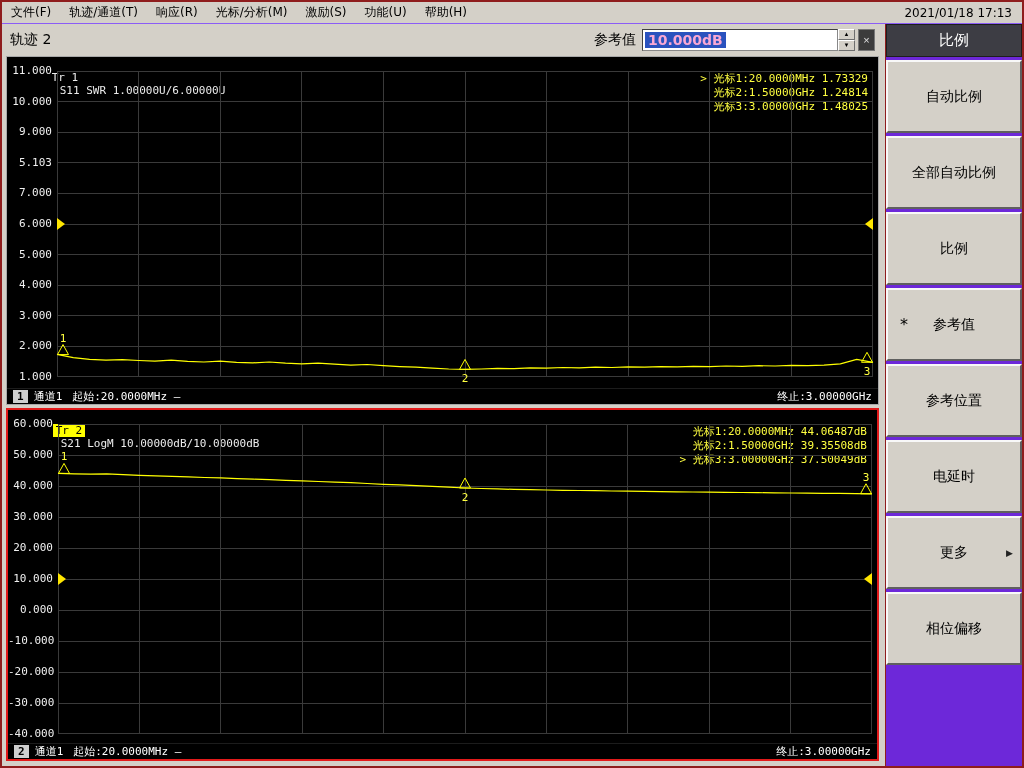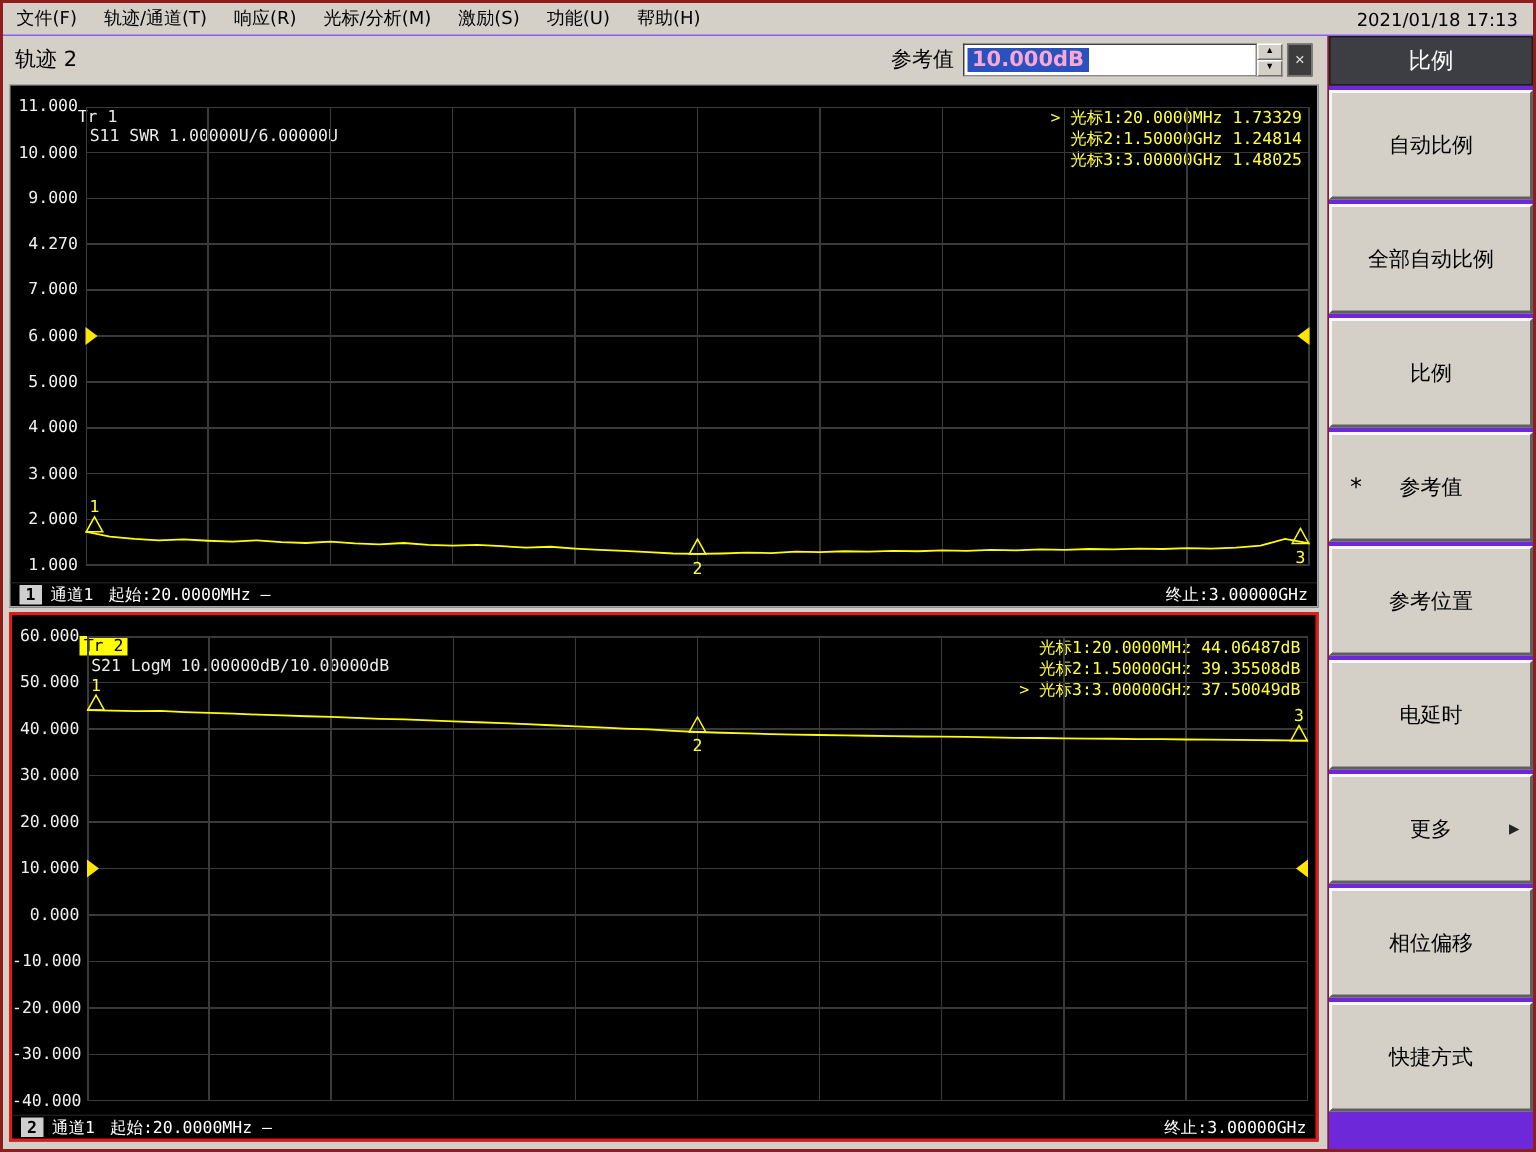--- a/index.html
+++ b/index.html
@@ -124,21 +124,21 @@
   <div class="chart-panel" data-chart="0">
     <div class="chart-header">
       <span class="tr-label">Tr 1</span>
       <span class="meas">S11 SWR 1.00000U/6.00000U</span>
     </div>
     <div class="readouts"><div>&gt; 光标1:20.0000MHz 1.73329</div><div>光标2:1.50000GHz 1.24814</div><div>光标3:3.00000GHz 1.48025</div></div>
     <div class="ylabels">
         <div class="ylabel" style="top: 7px;">11.000</div>
         <div class="ylabel" style="top: 37.6px;">10.000</div>
         <div class="ylabel" style="top: 68.2px;">9.000</div>
-        <div class="ylabel" style="top: 98.8px;">4.270</div>
+        <div class="ylabel" style="top: 98.8px;">5.103</div>
         <div class="ylabel" style="top: 129.4px;">7.000</div>
         <div class="ylabel" style="top: 160px;">6.000</div>
         <div class="ylabel" style="top: 190.6px;">5.000</div>
         <div class="ylabel" style="top: 221.2px;">4.000</div>
         <div class="ylabel" style="top: 251.8px;">3.000</div>
         <div class="ylabel" style="top: 282.4px;">2.000</div>
         <div class="ylabel" style="top: 313px;">1.000</div>
       </div>
     <svg class="plot" width="816" height="306">
         <g stroke="#3a3a3a" stroke-width="1" shape-rendering="crispEdges">
@@ -284,20 +284,15 @@
     <button class="side-btn">
       <span class="btn-prefix"></span>
       <span>更多</span>
       <span class="btn-suffix">▶</span>
     </button>
     <button class="side-btn">
       <span class="btn-prefix"></span>
       <span>相位偏移</span>
       <span class="btn-suffix"></span>
     </button>
-    <button class="side-btn">
-      <span class="btn-prefix"></span>
-      <span>快捷方式</span>
-      <span class="btn-suffix"></span>
-    </button>
   </div>
 
 </div>
 
 </body></html>

